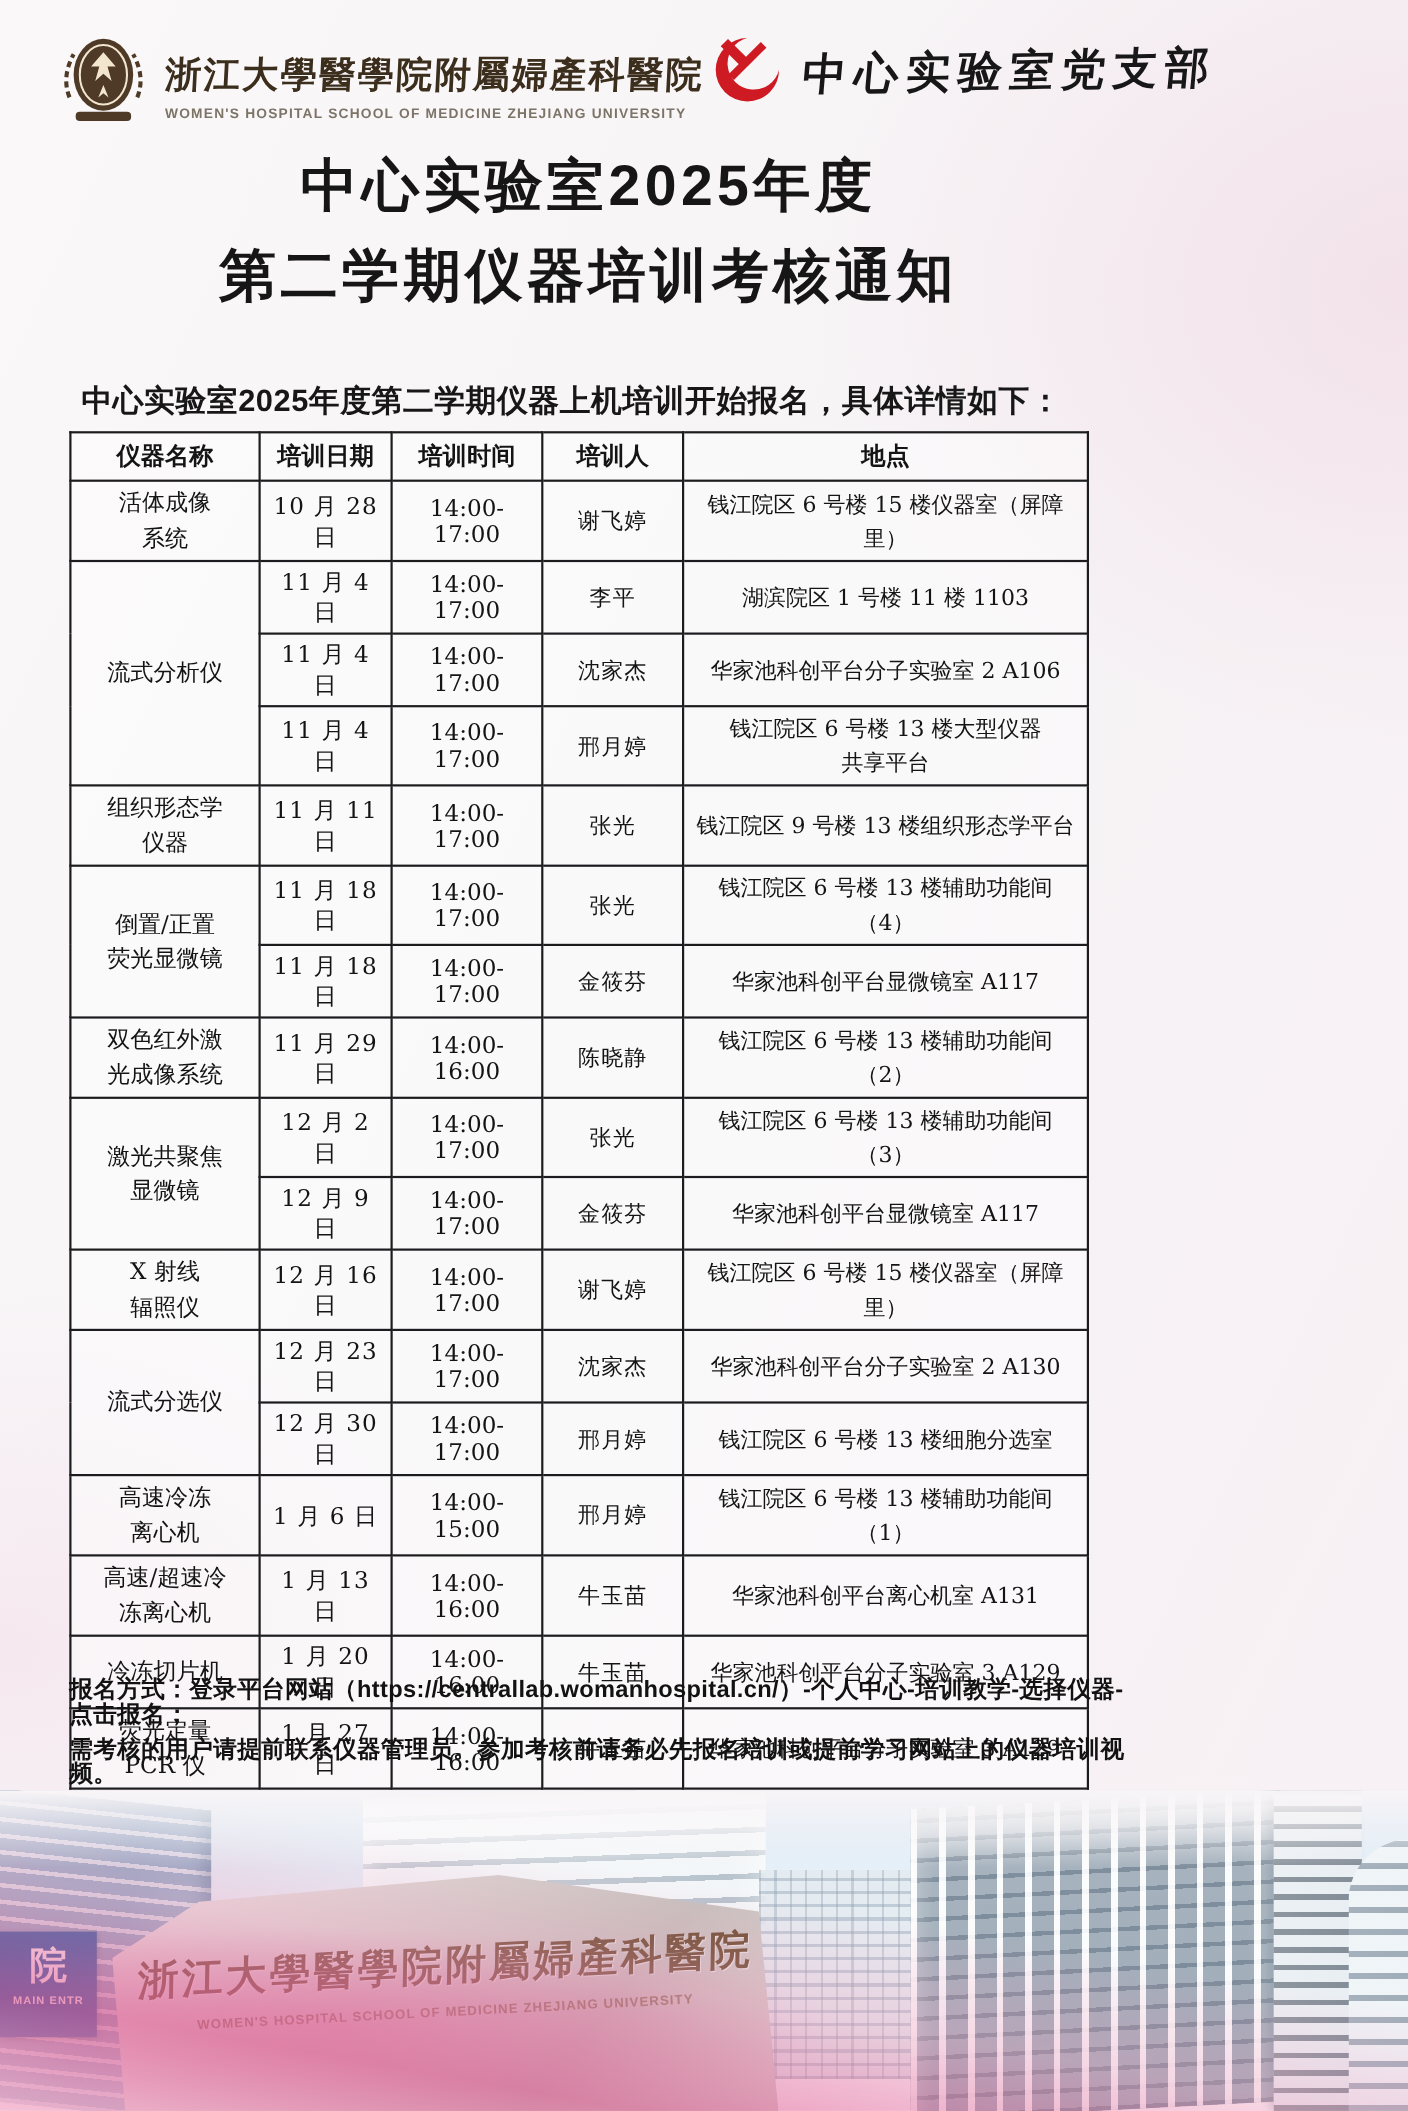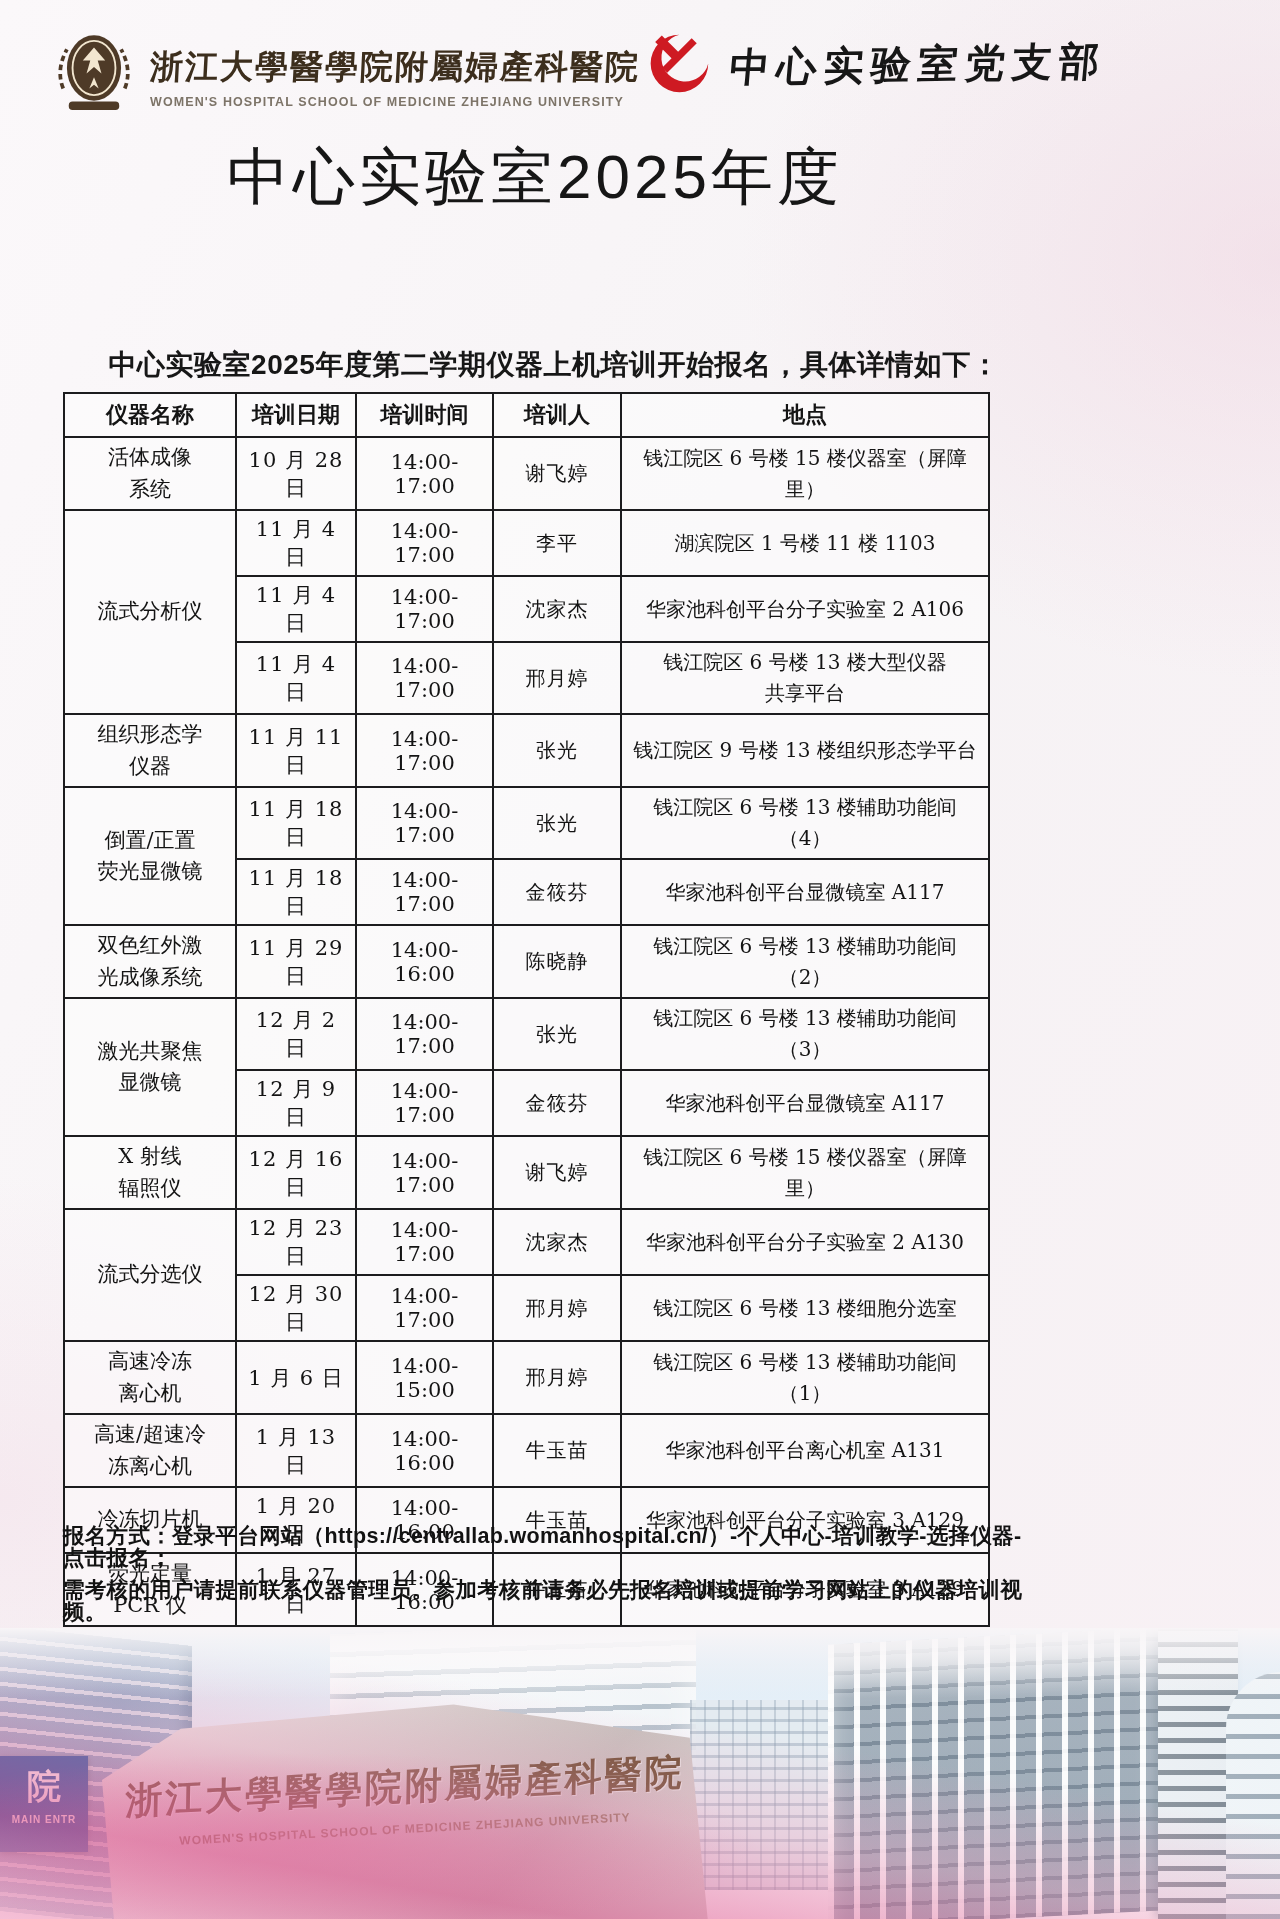--- a/index.html
+++ b/index.html
@@ -25,28 +25,28 @@
   }
   .party-badge { position:absolute; left:642px; top:26px; display:flex; align-items:center; gap:16px; }
   .party-label {
     font-family:"DejaVu Serif", serif; font-weight:bold; font-size:40px; letter-spacing:7px;
     color:#171717; transform:skewX(-6deg) rotate(-1deg);
   }
 
   
   .title-wrap { position:absolute; left:0; top:128px; width:1070px; text-align:center; }
   .title-line {
-    font-size:62px; font-weight:400; letter-spacing:4px; color:#161616; line-height:1.58;
+    font-size:52px; font-weight:700; letter-spacing:4px; color:#161616; line-height:1.58;
     font-family:"Liberation Sans", sans-serif;
   }
 
   
   .intro {
     position:absolute; left:74px; top:346px; width:960px;
-    font-size:28px; font-weight:bold; letter-spacing:0.5px; color:#171717;text-align:center;
+    font-size:28px; font-weight:bold; letter-spacing:0.5px; color:#171717;
   }
 
   
   .schedule {
     position:absolute; left:63px; top:392px; width:925px;
     border-collapse:collapse; table-layout:fixed;
     background:rgba(253,253,254,0.55);
   }
   .schedule th, .schedule td {
     border:2px solid #1c1c1e; text-align:center; vertical-align:middle; padding:4px 6px;
@@ -180,20 +180,21 @@
         <path d="M52 12 A 40 40 0 1 0 92 52 A 33 33 0 1 1 52 12 Z"></path>
         <rect x="47" y="12" width="10" height="58" transform="rotate(45 52 41)"></rect>
         <rect x="18" y="24" width="36" height="13" transform="rotate(45 36 30)"></rect>
       </svg>
     </span>
     <span class="party-label">中心实验室党支部</span>
   </div>
 
   <div class="title-wrap">
     <div class="title-line">中心实验室2025年度</div>
+    <div class="title-line">第二学期仪器培训考核通知</div>
   </div>
 
   <div class="intro">中心实验室2025年度第二学期仪器上机培训开始报名，具体详情如下：</div>
 
   <table class="schedule">
     <colgroup>
       <col class="w-name">
         <col class="w-date">
         <col class="w-time">
         <col class="w-trainer">

